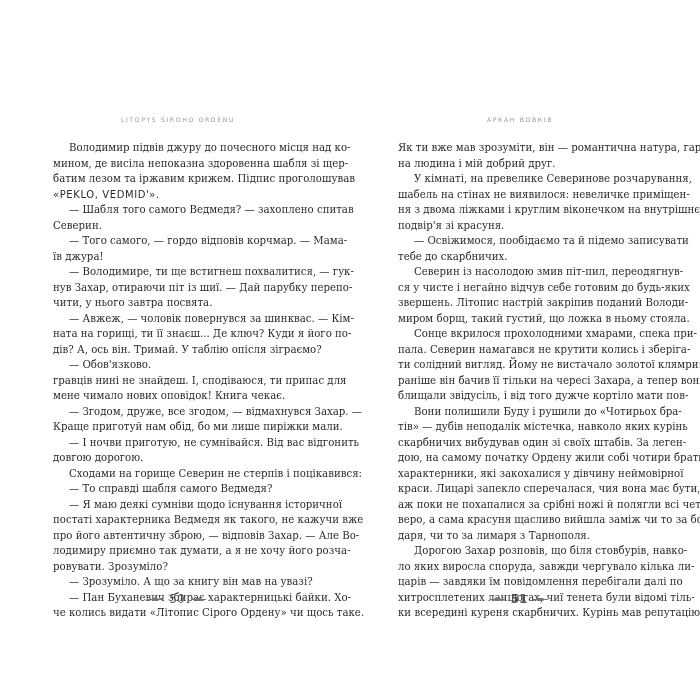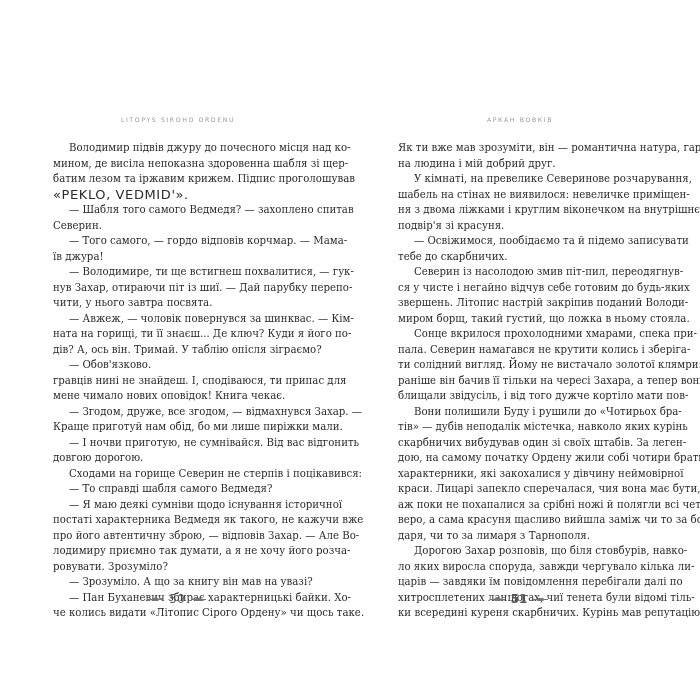--- a/index.html
+++ b/index.html
@@ -61,21 +61,21 @@
       overflow: visible;
     }
     .line.last {
       text-align-last: left;
     }
     .line.indent {
       padding-left: 16px;
     }
     .sc {
       font-family: "DejaVu Sans", sans-serif;
-      font-size: 13px;
+      font-size: 10px;
       letter-spacing: 0.6px;
     }
     .folio {
       position: absolute;
       top: 580px;
       left: 0;
       width: 100%;
       text-align: right;
       font-family: "DejaVu Sans", sans-serif;
       font-size: 12px;

